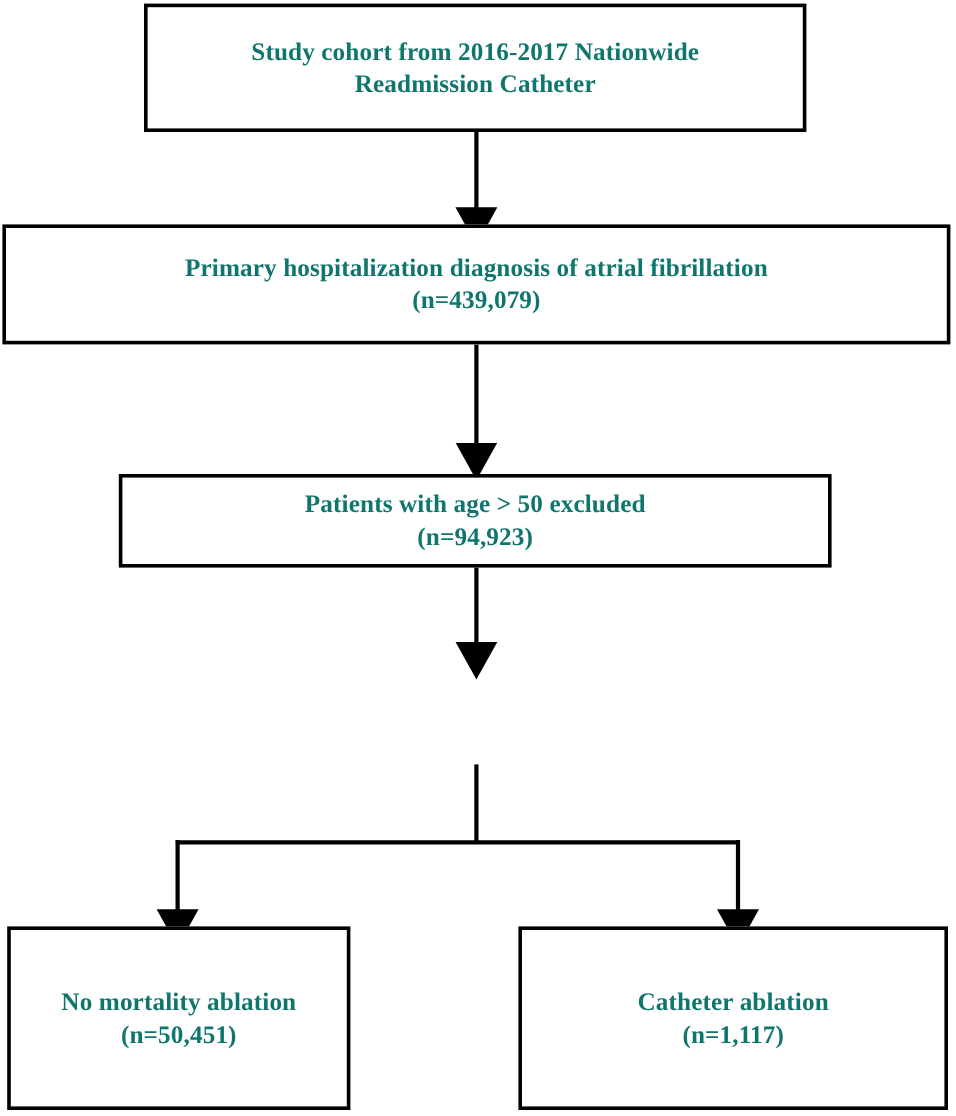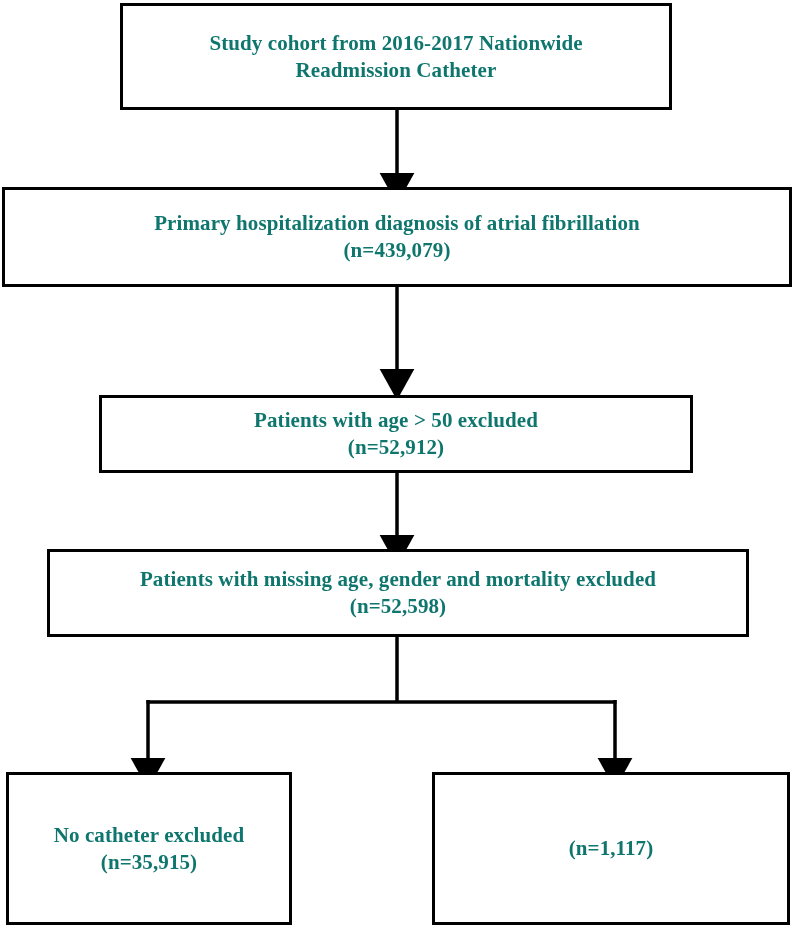--- a/index.html
+++ b/index.html
@@ -84,30 +84,27 @@
     <span class="line2">Readmission Catheter</span>
   </div>
 
   <div class="node" id="node-primary-dx">
     <span class="line1">Primary hospitalization diagnosis of atrial fibrillation</span>
     <span class="line2">(n=439,079)</span>
   </div>
 
   <div class="node" id="node-age-excl">
     <span class="line1">Patients with age &gt; 50 excluded</span>
-    <span class="line2">(n=52,912)</span>
+    <span class="line2">(n=94,923)</span>
   </div>
 
-  <div class="node" id="node-missing-excl">
-    <span class="line1">Patients with missing age, gender and mortality excluded</span>
-    <span class="line2">(n=52,598)</span>
-  </div>
 
   <div class="node" id="node-no-ablation">
-    <span class="line1">No catheter excluded</span>
-    <span class="line2">(n=35,915)</span>
+    <span class="line1">No mortality ablation</span>
+    <span class="line2">(n=50,451)</span>
   </div>
 
   <div class="node" id="node-ablation">
+    <span class="line1">Catheter ablation</span>
     <span class="line2">(n=1,117)</span>
   </div>
 
 </div>
 
 </body></html>

